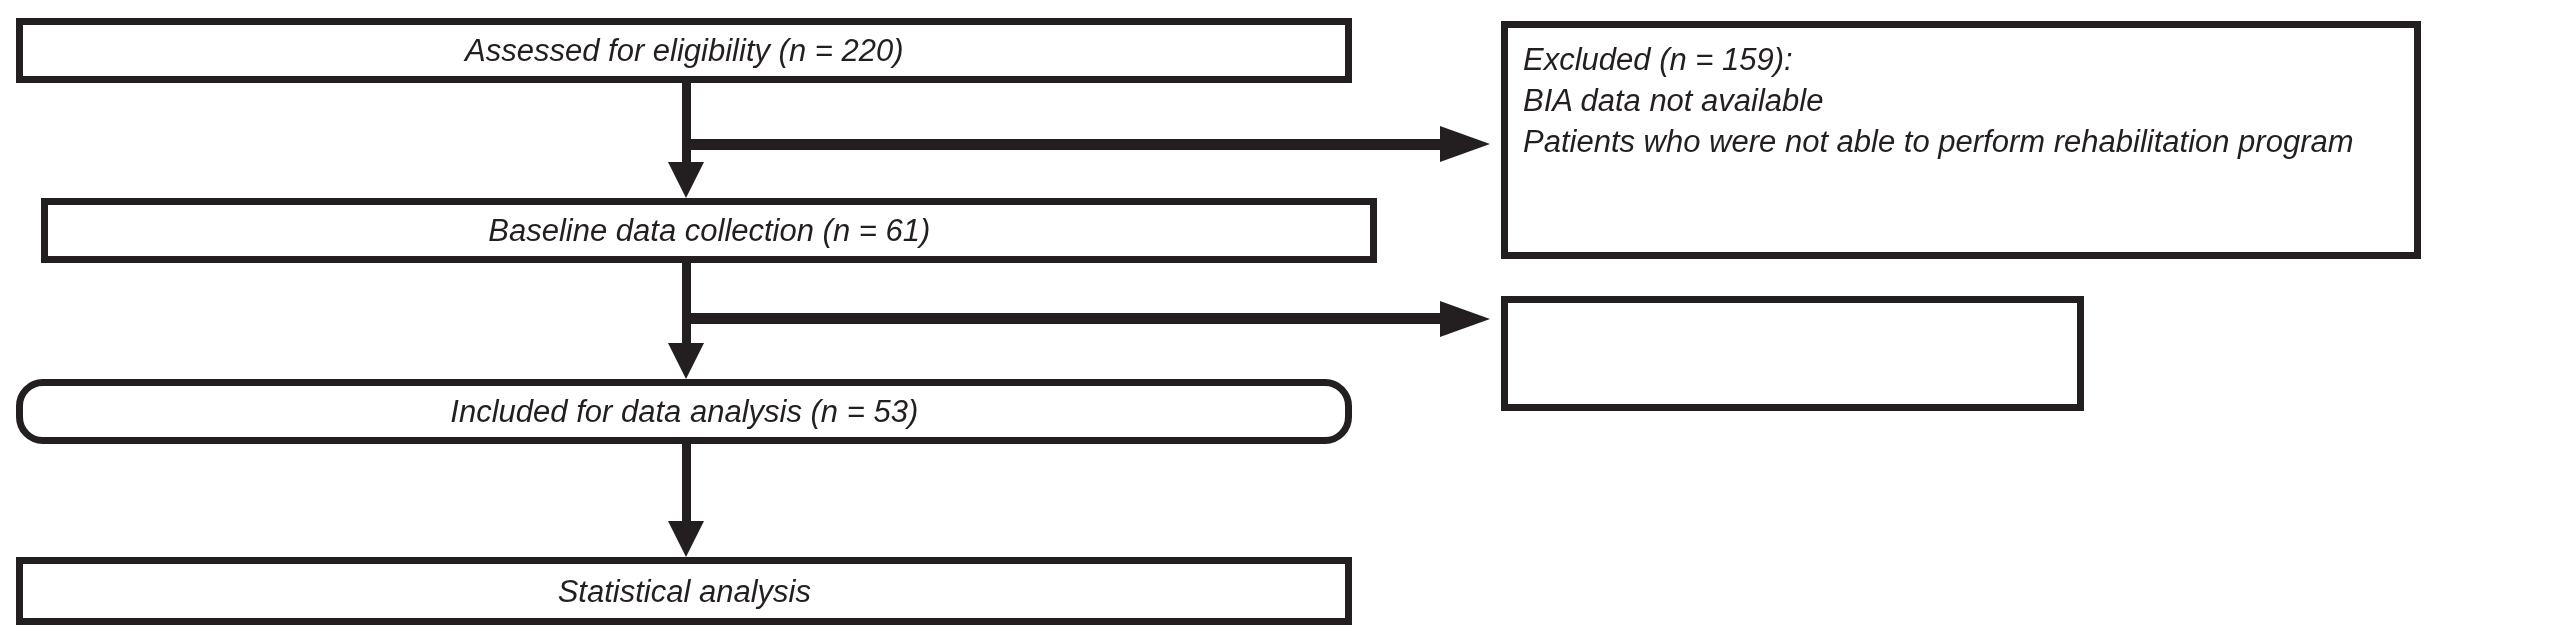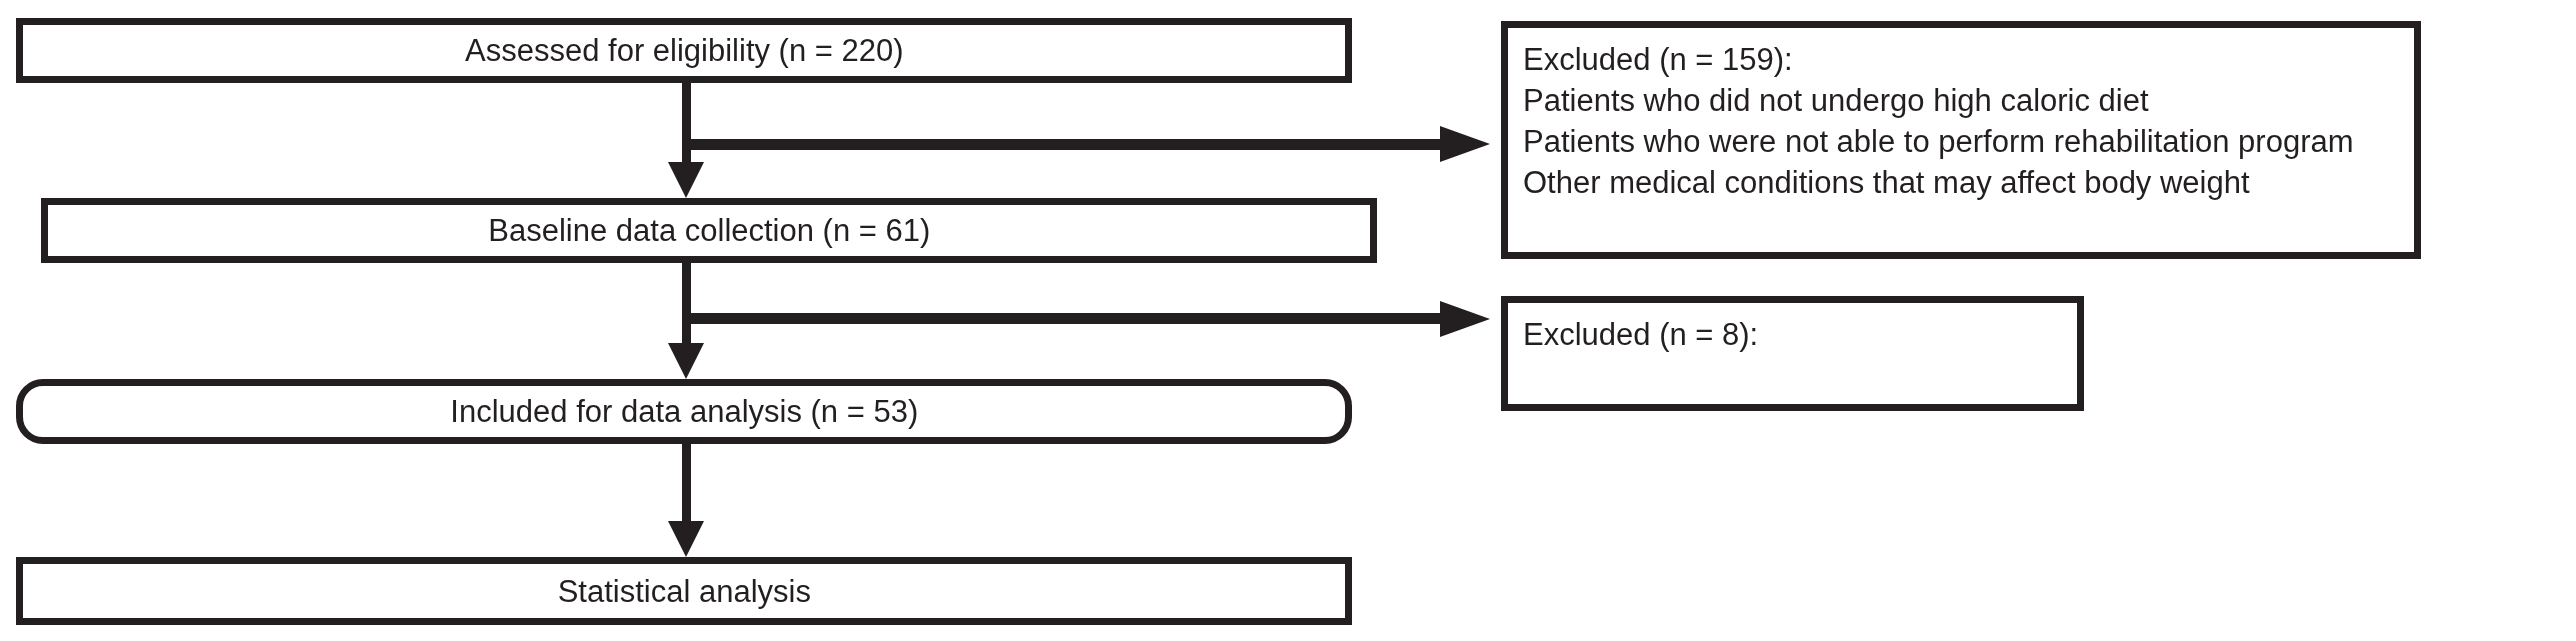--- a/index.html
+++ b/index.html
@@ -1,19 +1,19 @@
 <!DOCTYPE html>
 <html style="--ink: #231f20; --paper: #ffffff;font-size:9.3px"><head>
 <meta charset="utf-8">
 <style>
   :root{
     --ink:#231f20;
     --paper:#ffffff;
   }
-  *{margin:0;padding:0;box-sizing:border-box;}
+  *{margin:0;padding:0;box-sizing:border-box;font-style:italic;}
   html,body{
     background:var(--paper);
     font-family:"Liberation Sans","DejaVu Sans",sans-serif;
     color:var(--ink);
   }
   .stage{
     position:relative;
     width:2576px;
     height:641px;
     background:var(--paper);
@@ -102,23 +102,21 @@
   <div class="head-down" style="left:668px;top:343px;"></div>
 
   <div class="hline" style="left:682px;top:313px;width:758px;"></div>
   <div class="head-right" style="left:1440px;top:301px;"></div>
 
   <div class="vline" style="left:682px;top:444px;height:80px;"></div>
   <div class="head-down" style="left:668px;top:521px;"></div>
 
   <div class="sbox" style="left:1501px;top:21px;width:920px;height:238px;">
     <span class="sline">Excluded (n = 159):</span>
-    <span class="sline">Patients who did not undergo high caloric diet</span>
+    <span class="sline">BIA data not available</span>
     <span class="sline">Patients who were not able to perform rehabilitation program</span>
-    <span class="sline">Other medical conditions that may affect body weight</span>
   </div>
 
   <div class="sbox" style="left:1501px;top:296px;width:583px;height:115px;">
-    <span class="sline">Excluded (n = 8):</span>
   </div>
 
 </div>
 
 
 </body></html>

